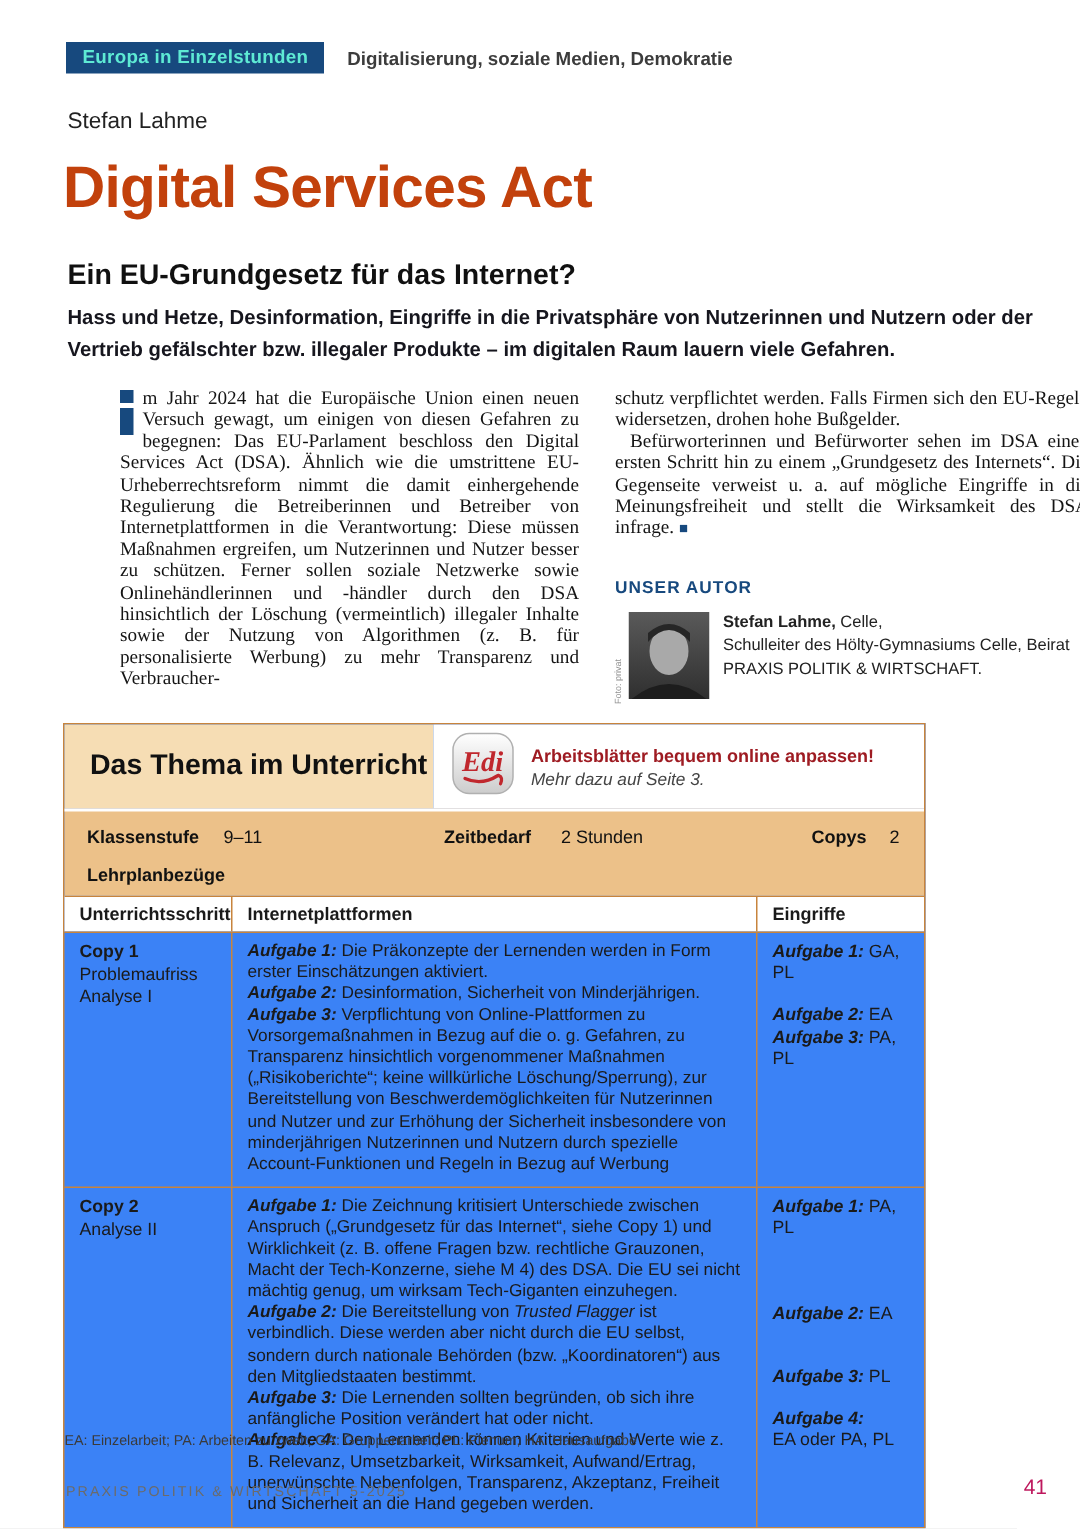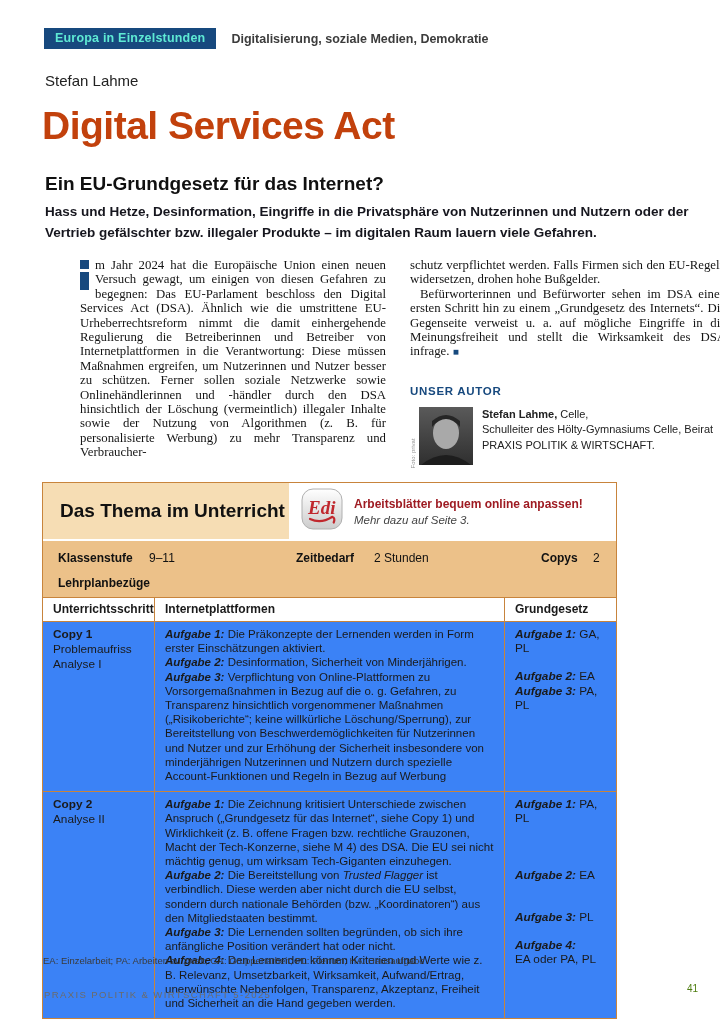--- a/index.html
+++ b/index.html
@@ -76,21 +76,21 @@
   .cell.soz { flex:1; border-left:1.5px solid #C8843C; font-size:11.8px; line-height:14.2px; }
   .row1 { min-height:134px; } .row2 { min-height:190px; }
   .row1 .soz-item:nth-child(2) { margin-top:14px; }
   .row2 .soz-item:nth-child(2) { margin-top:42px; }
   .row2 .soz-item:nth-child(3) { margin-top:28px; }
   .row2 .soz-item:nth-child(4) { margin-top:14px; }
   
   .legend { position:absolute; top:955px; left:43px; font-size:9.5px; color:#3a3a3a; }
   .footer-journal { position:absolute; top:989px; left:44px; font-size:9.5px;
     letter-spacing:1.4px; color:#6b6b6b; }
-  .footer-page { position:absolute; top:983px; right:22px; font-size:10px; color:#4d7c0f; }
+  .footer-page { position:absolute; top:983px; right:22px; font-size:14px; color:#be185d; }
   b,i { font-style:inherit; } .hints b, .soz b { font-weight:bold;font-style:italic; }
   .hints i { font-style:italic; }
 </style>
 </head>
 <body>
 
 <div class="page">
 
   <div class="kicker">
     <span class="kicker-badge">Europa in Einzelstunden</span>
@@ -167,21 +167,21 @@
       <span class="m-label m-r1 p-zeit-l">Zeitbedarf</span>
       <span class="m-r1 p-zeit-v">2 Stunden</span>
       <span class="m-label m-r1 p-copy-l">Copys</span>
       <span class="m-r1 p-copy-v">2</span>
       <span class="m-label m-r2 p-lehr-l">Lehrplanbezüge</span>
     </div>
 
     <div class="thead">
       <div class="th1">Unterrichtsschritt</div>
       <div class="th2">Internetplattformen</div>
-      <div class="th3">Grundgesetz</div>
+      <div class="th3">Eingriffe</div>
     </div>
 
     <div id="rows">
         <div class="trow row1">
           <div class="cell step">
             <div class="sline">Copy 1</div>
             <div class="sline">Problemaufriss</div>
             <div class="sline">Analyse I</div>
           </div>
           <div class="cell hints">

